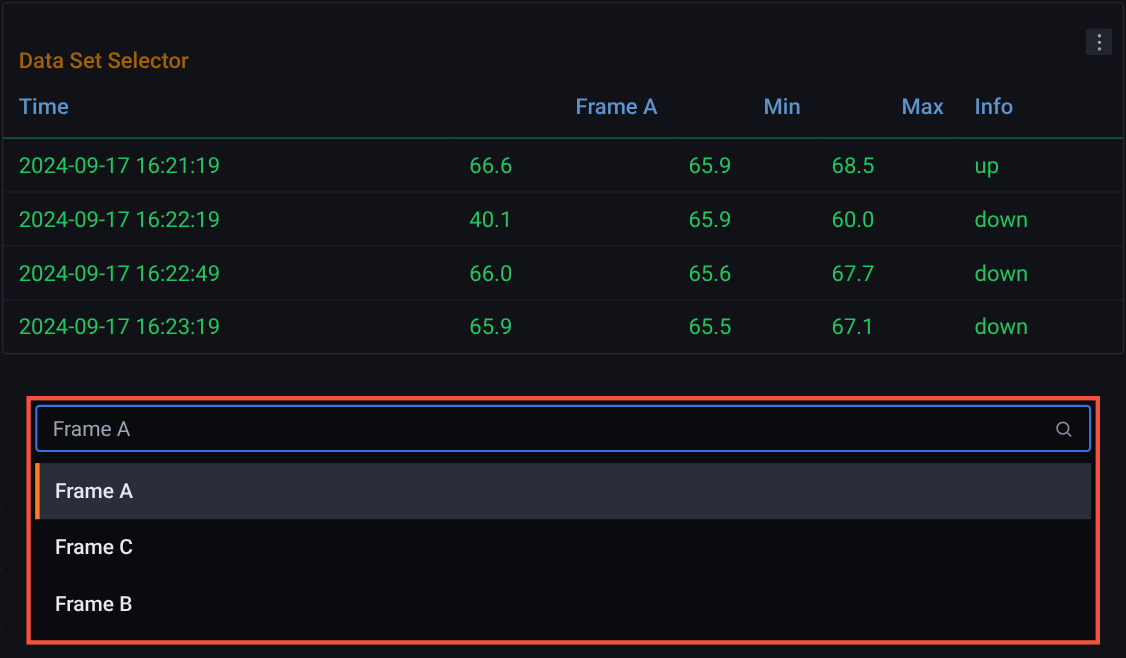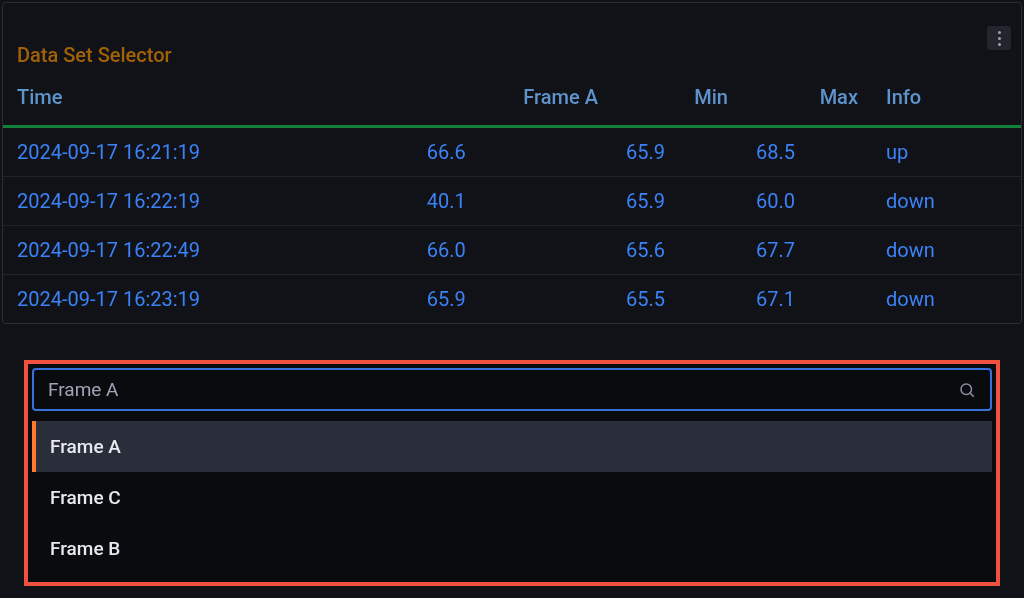--- a/index.html
+++ b/index.html
@@ -56,29 +56,29 @@
     .table {
       width: 100%;
       border-collapse: collapse;
     }
     .table th {
       text-align: left;
       color: #5e94cc;
       font-weight: 500;
       font-size: 20px;
       padding: 14px 14px 16px 14px;
-      border-bottom: 3px solid #15803d;
+      border-bottom: 1px solid #15803d;
     }
     .table th.num {
       text-align: right;
     }
     .table td {
       padding: 12px 14px;
       border-bottom: 1px solid #22242b;
-      color: #3b82f6;
+      color: #22c55e;
       font-size: 20px;
     }
     .table td.num {
     }
     .table tr:last-child td {
       border-bottom: none;
     }
     .selector-wrap {
       position: absolute;
       left: 24px;

